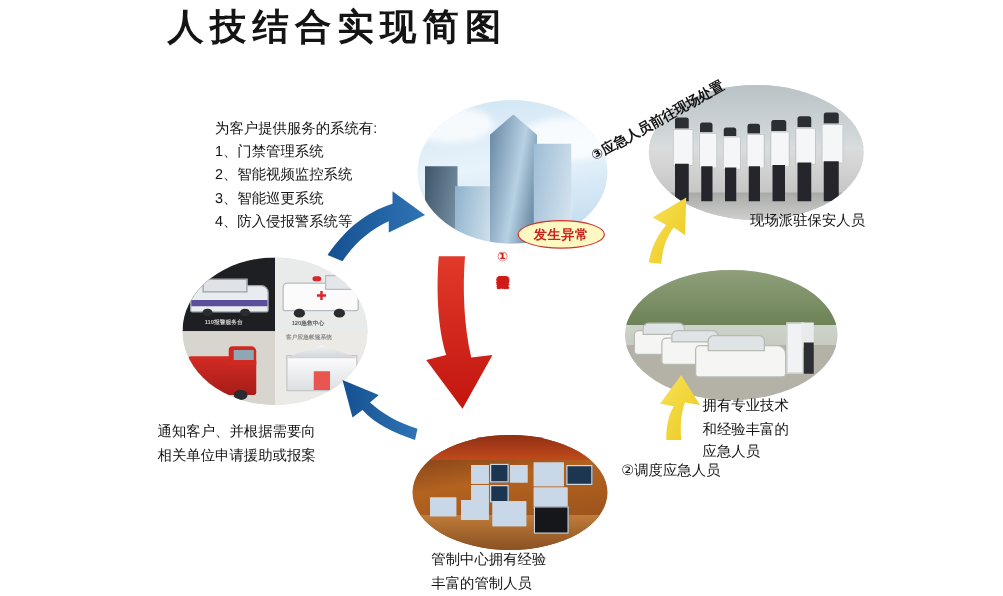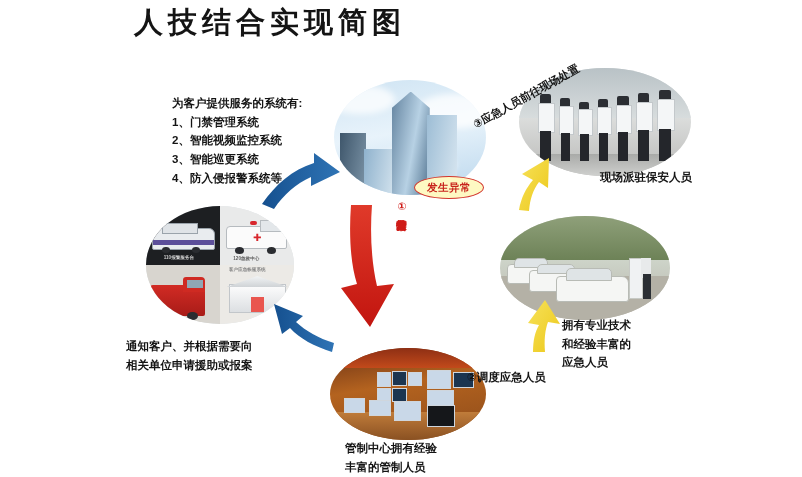--- a/index.html
+++ b/index.html
@@ -5,21 +5,21 @@
   html,body{margin:0;padding:0;background:#ffffff;}
   body{width:802px;height:477px;position:relative;overflow:hidden;
        font-family:"Liberation Sans","DejaVu Sans",sans-serif;color:#1a1a1a;}
 
   
   #title-block{position:absolute;left:108px;top:6px;margin-left:26px;}
   #title-cn{font-size:29px;font-weight:bold;letter-spacing:5px;color:#141414;line-height:1.15;}
   #title-en{font-size:13.5px;color:#3a3a3a;letter-spacing:.4px;margin-top:2px;}
 
   
-  .txt{position:absolute;font-size:11.5px;font-weight:bold;color:#141414;line-height:1.55;white-space:pre-line;}
+  .txt{position:absolute;font-size:11.5px;font-weight:normal;color:#141414;line-height:1.55;white-space:pre-line;}
   .txt.lh{line-height:1.62;}
 
   
   .photo{position:absolute;overflow:hidden;background:#dfe4e8;}
   .oval{border-radius:50%;}
 
   
   #photo-building{left:334px;top:80px;width:152px;height:115px;
     background:linear-gradient(170deg,#cfe4f3 0%,#e8f3fb 45%,#b9d6ec 100%);}
   .sky-cloud{position:absolute;background:rgba(255,255,255,.75);border-radius:50%;filter:blur(3px);}
@@ -272,21 +272,21 @@
 2、智能视频监控系统
 3、智能巡更系统
 4、防入侵报警系统等</div>
 
 <div id="badge-abnormal">发生异常</div>
 
 <div id="label-step1">①发出异常报警信号</div>
 
 <div id="label-step3">③应急人员前往现场处置</div>
 
-<div class="txt" id="label-step2" style="left:467px;top:369px;">②调度应急人员</div>
+<div class="txt" id="label-step2" style="left:497px;top:369px;">②调度应急人员</div>
 
 <div class="txt" id="caption-guards" style="left:600px;top:169px;">现场派驻保安人员</div>
 
 <div class="txt lh" id="caption-responders" style="left:562px;top:316px;width:100px;">拥有专业技术
 和经验丰富的
 应急人员</div>
 
 <div class="txt lh" id="caption-control" style="left:345px;top:439px;width:140px;">管制中心拥有经验
 丰富的管制人员</div>
 

